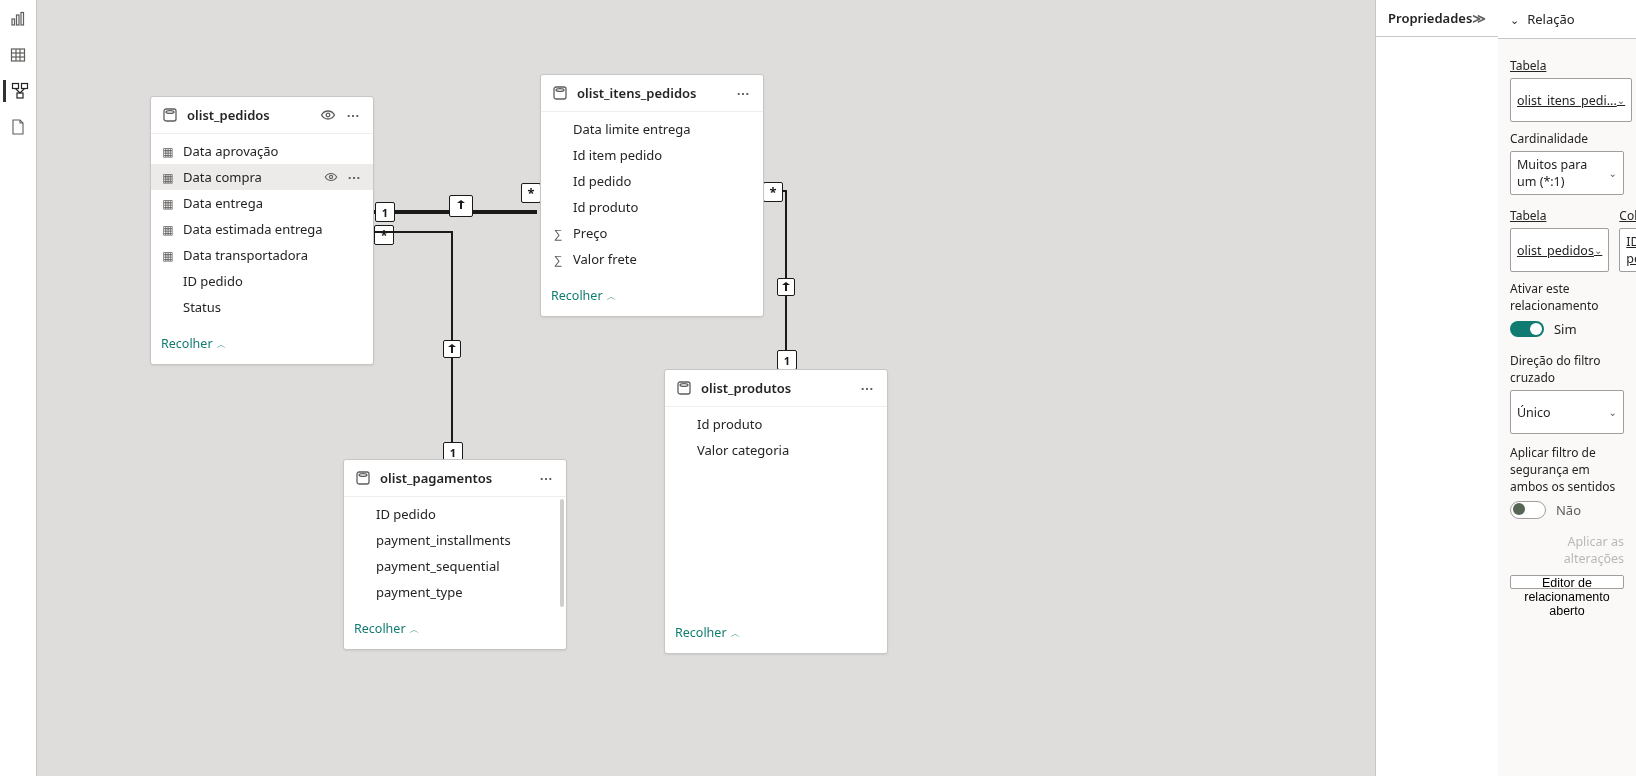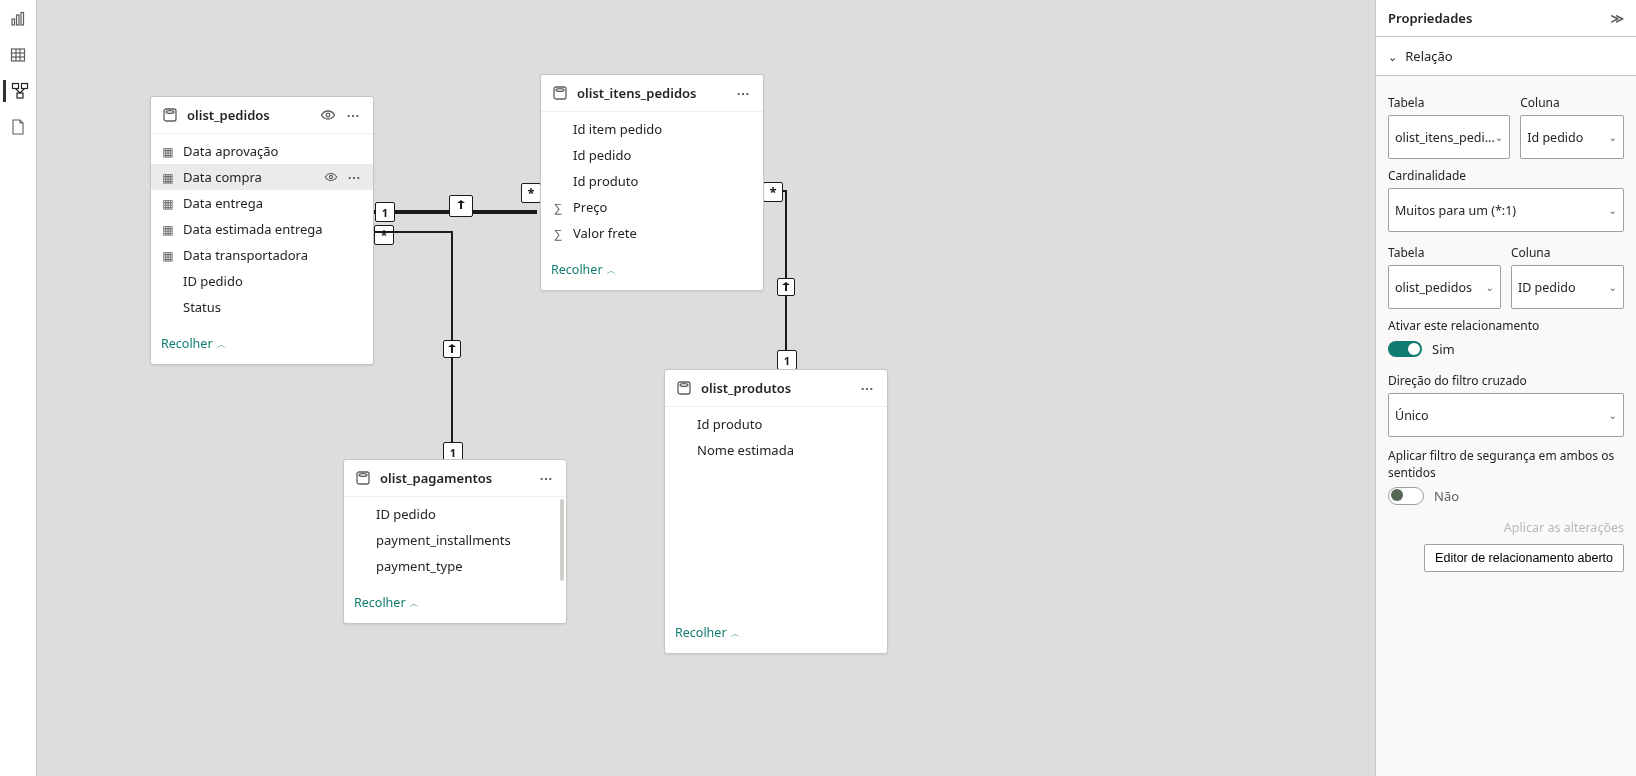--- a/index.html
+++ b/index.html
@@ -53,50 +53,50 @@
     display:flex;align-items:center;justify-content:center;font-size:11px;font-weight:700;
     color:#1b1a19;border-radius:2px;
   }
   .wire-arrow{
     position:absolute;background:#fff;border:1px solid #1b1a19;width:16px;height:16px;
     display:flex;align-items:center;justify-content:center;color:#1b1a19;border-radius:2px;
   }
   
   .panel{
     width:260px;background:#fff;border-left:1px solid var(--border);
-    display:flex;flex-direction:column;
+    display:flex;flex-direction:row;
   }
   .panel-title{
     height:36px;display:flex;align-items:center;padding:0 12px;border-bottom:1px solid var(--border);
     font-weight:600;justify-content:space-between;
   }
   .panel-scroll{flex:1;background:var(--panel);padding:8px 12px 16px 12px;overflow:auto;}
   .section-head{
     background:#fff;margin:-8px -12px 10px -12px;padding:10px 12px;border-bottom:1px solid var(--border);
     display:flex;align-items:center;gap:8px;font-weight:400;
   }
   .lbl{font-size:12px;color:var(--text);margin:8px 0 4px 0;}
   .two{display:flex;gap:10px;}
-  .two>div{flex:1;}
+  .two>div{flex:1;text-decoration:underline;}
   .select{
     height:26px;border:1px solid var(--border-strong);background:#fff;border-radius:2px;
     display:flex;align-items:center;padding:8px 6px;justify-content:space-between;font-size:12.5px;
     color:var(--text);cursor:pointer;
   }
   .select .chev{font-size:10px;color:var(--text-sub);}
   .toggle{
     width:34px;height:16px;border-radius:9px;background:var(--toggle-on);position:relative;display:inline-block;cursor:pointer;
   }
   .toggle::after{content:"";position:absolute;right:2px;top:2px;width:12px;height:12px;background:#fff;border-radius:50%;}
   .toggle.off{background:#fff;border:1px solid var(--border-strong);}
   .toggle.off::after{left:2px;right:auto;top:1px;background:#565;}
   .togglerow{display:flex;align-items:center;gap:10px;margin-top:6px;}
   .muted{color:var(--text-sub);}
   .btn{
-    height:28px;border:1px solid var(--border-strong);background:#fff;border-radius:2px;
+    height:14px;border:1px solid var(--border-strong);background:#fff;border-radius:2px;
     padding:0 10px;font-size:12.5px;cursor:pointer;
   }
   .linkdis{font-size:12.5px;color:#b9b8b6;text-align:right;margin:14px 0 8px 0;}
   .panel-actions{display:flex;justify-content:flex-end;}
   .ellipsis{letter-spacing:2px;font-weight:700;color:var(--text-sub);}
 </style>
 </head>
 <body>
 
 <div class="app">
@@ -239,20 +239,24 @@
               <ellipse cx="8" cy="5" rx="4" ry="1.4"></ellipse>
             </svg>
           </span>
         <span>olist_itens_pedidos</span>
         <span class="sp"></span>
         <span class="hicon ellipsis">⋯</span>
       </div>
       <div class="card-body">
         <div class="row">
             <span class="ficon"></span>
+            <span class="ftxt">Data limite entrega</span>
+          </div>
+        <div class="row">
+            <span class="ficon"></span>
             <span class="ftxt">Id item pedido</span>
           </div>
         <div class="row">
             <span class="ficon"></span>
             <span class="ftxt">Id pedido</span>
           </div>
         <div class="row">
             <span class="ficon"></span>
             <span class="ftxt">Id produto</span>
           </div>
@@ -280,21 +284,21 @@
         <span class="sp"></span>
         <span class="hicon ellipsis">⋯</span>
       </div>
       <div class="card-body">
         <div class="row">
             <span class="ficon"></span>
             <span class="ftxt">Id produto</span>
           </div>
         <div class="row">
             <span class="ficon"></span>
-            <span class="ftxt">Nome estimada</span>
+            <span class="ftxt">Valor categoria</span>
           </div>
       </div>
       <div class="card-foot" style="position:absolute;bottom:0;"><span class="collapse"><span>Recolher</span><span class="chev">︿</span></span></div>
     </div>
 
     <div class="card" style="left:306px;top:459px;">
       <div class="card-head">
         <span class="hicon">
             <svg width="16" height="16" viewBox="0 0 16 16" stroke="currentColor" fill="none" stroke-width="1.3">
               <rect x="2" y="2" width="12" height="12" rx="2"></rect>
@@ -310,20 +314,24 @@
         <div class="row">
             <span class="ficon"></span>
             <span class="ftxt">ID pedido</span>
           </div>
         <div class="row">
             <span class="ficon"></span>
             <span class="ftxt">payment_installments</span>
           </div>
         <div class="row">
             <span class="ficon"></span>
+            <span class="ftxt">payment_sequential</span>
+          </div>
+        <div class="row">
+            <span class="ficon"></span>
             <span class="ftxt">payment_type</span>
           </div>
       </div>
       <div class="card-foot"><span class="collapse"><span>Recolher</span><span class="chev">︿</span></span></div>
     </div>
 
   </div>
 
   <div class="panel">
     <div class="panel-title">

